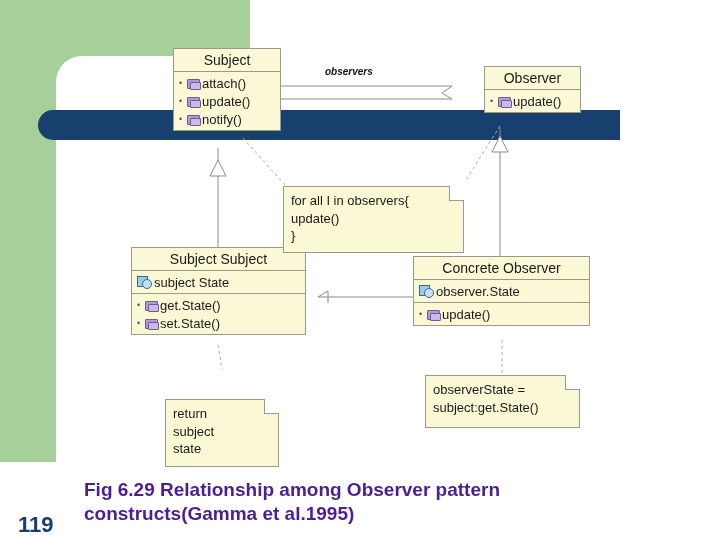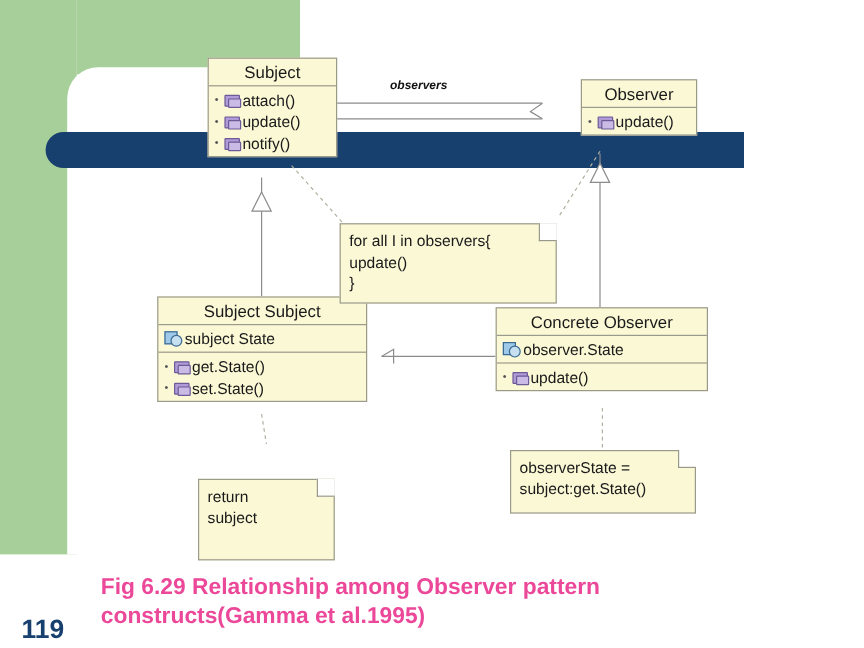--- a/index.html
+++ b/index.html
@@ -213,21 +213,21 @@
     letter-spacing: 0px;
     margin-top: 17px;
   }
   .caption {
     position: absolute;
     left: 84px;
     top: 478px;
     width: 600px;
     font-size: 19px;
     font-weight: bold;
-    color: #ec4899;
+    color: #4c1d95;
     line-height: 1.25;
   }
 </style>
 </head>
 <body>
 
 <div id="slide">
 
   <div class="bg-green-left"></div>
   <div class="bg-green-top"></div>
@@ -333,20 +333,21 @@
       <div class="fold"></div>
       <div>for all I in observers{</div>
       <div>update()</div>
       <div>}</div>
     </div>
 
     <div class="note" style="left:165px; top:368px; width:114px; height:68px;margin-top:31px;">
       <div class="fold"></div>
       <div>return</div>
       <div>subject</div>
+      <div>state</div>
     </div>
 
     <div class="note" style="left:425px; top:375px; width:155px; height:53px;">
       <div class="fold"></div>
       <div>observerState =</div>
       <div>subject:get.State()</div>
     </div>
   </div>
 
   <div class="slide-number">119</div>

